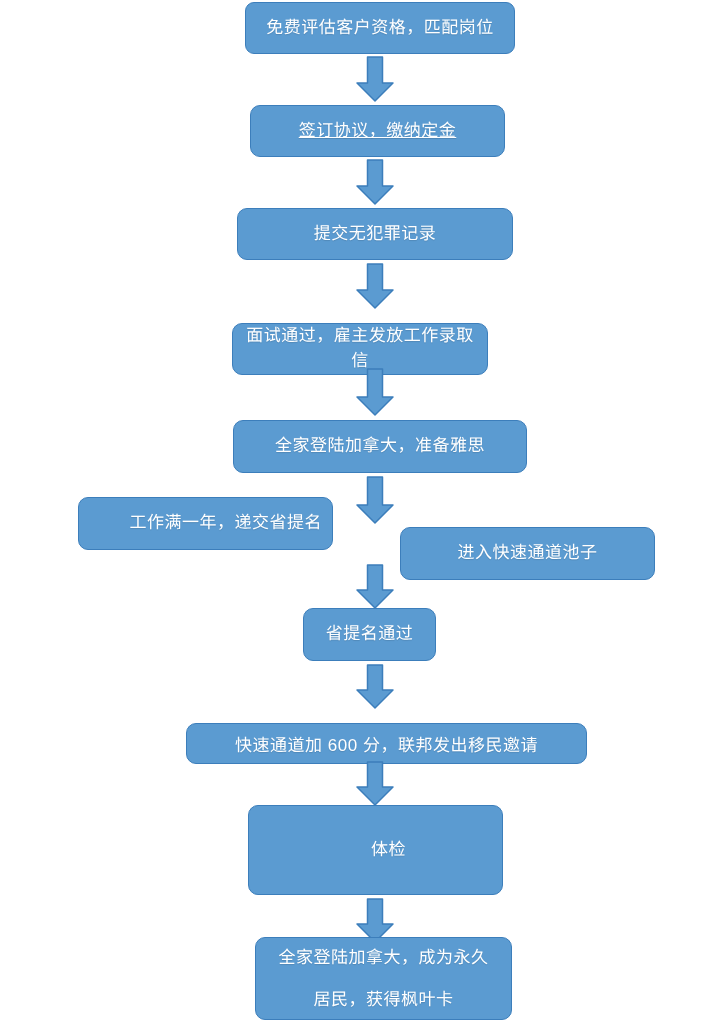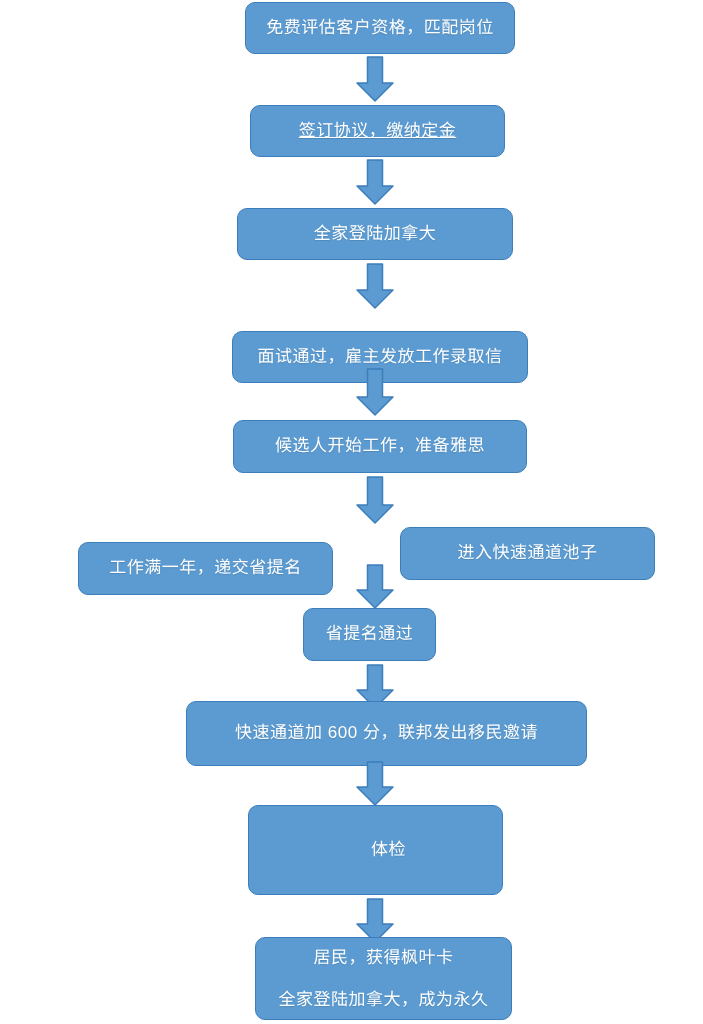--- a/index.html
+++ b/index.html
@@ -53,71 +53,71 @@
   .arrow svg {
     display: block;
     overflow: visible;
   }
 </style>
 </head>
 <body>
 
 <div id="canvas">
 
-  <div class="node" style="left:245px; top:2px; width:270px; height:52px;">
+  <div class="node" style="left:245px; top:2px; width:270px; height:52px;border-radius:9px;">
     <span class="line">免费评估客户资格，匹配岗位</span>
   </div>
 
   <span class="arrow" style="left:356px; top:57px; width:38px; height:45px;">
     <svg width="38" height="45" viewBox="0 0 38 45">
       <polygon points="11.5,0 26.5,0 26.5,26 37,26 19,44 1,26 11.5,26" fill="#5b9bd1" stroke="#3c7ebb" stroke-width="1.5" stroke-linejoin="round"></polygon>
     </svg>
   </span>
 
   <div class="node" style="left:250px; top:105px; width:255px; height:52px;text-decoration:underline;">
     <span class="line">签订协议，缴纳定金</span>
   </div>
 
   <span class="arrow" style="left:356px; top:160px; width:38px; height:45px;">
     <svg width="38" height="45" viewBox="0 0 38 45">
       <polygon points="11.5,0 26.5,0 26.5,26 37,26 19,44 1,26 11.5,26" fill="#5b9bd1" stroke="#3c7ebb" stroke-width="1.5" stroke-linejoin="round"></polygon>
     </svg>
   </span>
 
   <div class="node" style="left:237px; top:208px; width:276px; height:52px;">
-    <span class="line">全家登陆加拿大</span>
+    <span class="line">提交无犯罪记录</span>
   </div>
 
   <span class="arrow" style="left:356px; top:264px; width:38px; height:45px;">
     <svg width="38" height="45" viewBox="0 0 38 45">
       <polygon points="11.5,0 26.5,0 26.5,26 37,26 19,44 1,26 11.5,26" fill="#5b9bd1" stroke="#3c7ebb" stroke-width="1.5" stroke-linejoin="round"></polygon>
     </svg>
   </span>
 
-  <div class="node" style="left:232px; top:331px; width:296px; height:52px;">
+  <div class="node" style="left:232px; top:323px; width:256px; height:52px;">
     <span class="line">面试通过，雇主发放工作录取信</span>
   </div>
 
   <span class="arrow" style="left:356px; top:369px; width:38px; height:47px;">
     <svg width="38" height="47" viewBox="0 0 38 47">
       <polygon points="11.5,0 26.5,0 26.5,28 37,28 19,46 1,28 11.5,28" fill="#5b9bd1" stroke="#3c7ebb" stroke-width="1.5" stroke-linejoin="round"></polygon>
     </svg>
   </span>
 
   <div class="node" style="left:233px; top:420px; width:294px; height:53px;">
-    <span class="line">候选人开始工作，准备雅思</span>
+    <span class="line">全家登陆加拿大，准备雅思</span>
   </div>
 
   <span class="arrow" style="left:356px; top:477px; width:38px; height:47px;">
     <svg width="38" height="47" viewBox="0 0 38 47">
       <polygon points="11.5,0 26.5,0 26.5,28 37,28 19,46 1,28 11.5,28" fill="#5b9bd1" stroke="#3c7ebb" stroke-width="1.5" stroke-linejoin="round"></polygon>
     </svg>
   </span>
 
-  <div class="node" style="left:78px; top:542px; width:255px; height:53px;">
+  <div class="node" style="left:78px; top:497px; width:255px; height:53px;text-align:right;">
     <span class="line">工作满一年，递交省提名</span>
   </div>
 
   <div class="node" style="left:400px; top:527px; width:255px; height:53px;">
     <span class="line">进入快速通道池子</span>
   </div>
 
   <span class="arrow" style="left:356px; top:565px; width:38px; height:44px;">
     <svg width="38" height="44" viewBox="0 0 38 44">
       <polygon points="11.5,0 26.5,0 26.5,25 37,25 19,43 1,25 11.5,25" fill="#5b9bd1" stroke="#3c7ebb" stroke-width="1.5" stroke-linejoin="round"></polygon>
@@ -127,38 +127,38 @@
   <div class="node" style="left:303px; top:608px; width:133px; height:53px;">
     <span class="line">省提名通过</span>
   </div>
 
   <span class="arrow" style="left:356px; top:665px; width:38px; height:44px;">
     <svg width="38" height="44" viewBox="0 0 38 44">
       <polygon points="11.5,0 26.5,0 26.5,25 37,25 19,43 1,25 11.5,25" fill="#5b9bd1" stroke="#3c7ebb" stroke-width="1.5" stroke-linejoin="round"></polygon>
     </svg>
   </span>
 
-  <div class="node" style="left:186px; top:701px; width:401px; height:65px;">
+  <div class="node" style="left:186px; top:723px; width:401px; height:41px;justify-content:flex-end;">
     <span class="line">快速通道加 600 分，联邦发出移民邀请</span>
   </div>
 
   <span class="arrow" style="left:356px; top:762px; width:38px; height:44px;">
     <svg width="38" height="44" viewBox="0 0 38 44">
       <polygon points="11.5,0 26.5,0 26.5,25 37,25 19,43 1,25 11.5,25" fill="#5b9bd1" stroke="#3c7ebb" stroke-width="1.5" stroke-linejoin="round"></polygon>
     </svg>
   </span>
 
   <div class="node two-line" style="left:248px; top:805px; width:255px; height:90px;padding-left:36px;">
     <span class="line">体检</span>
   </div>
 
   <span class="arrow" style="left:356px; top:899px; width:38px; height:44px;">
     <svg width="38" height="44" viewBox="0 0 38 44">
       <polygon points="11.5,0 26.5,0 26.5,25 37,25 19,43 1,25 11.5,25" fill="#5b9bd1" stroke="#3c7ebb" stroke-width="1.5" stroke-linejoin="round"></polygon>
     </svg>
   </span>
 
   <div class="node two-line wrap" style="left:255px; top:937px; width:257px; height:83px;">
+    <span class="line">全家登陆加拿大，成为永久</span>
     <span class="line">居民，获得枫叶卡</span>
-    <span class="line">全家登陆加拿大，成为永久</span>
   </div>
 
 </div>
 
 </body></html>

